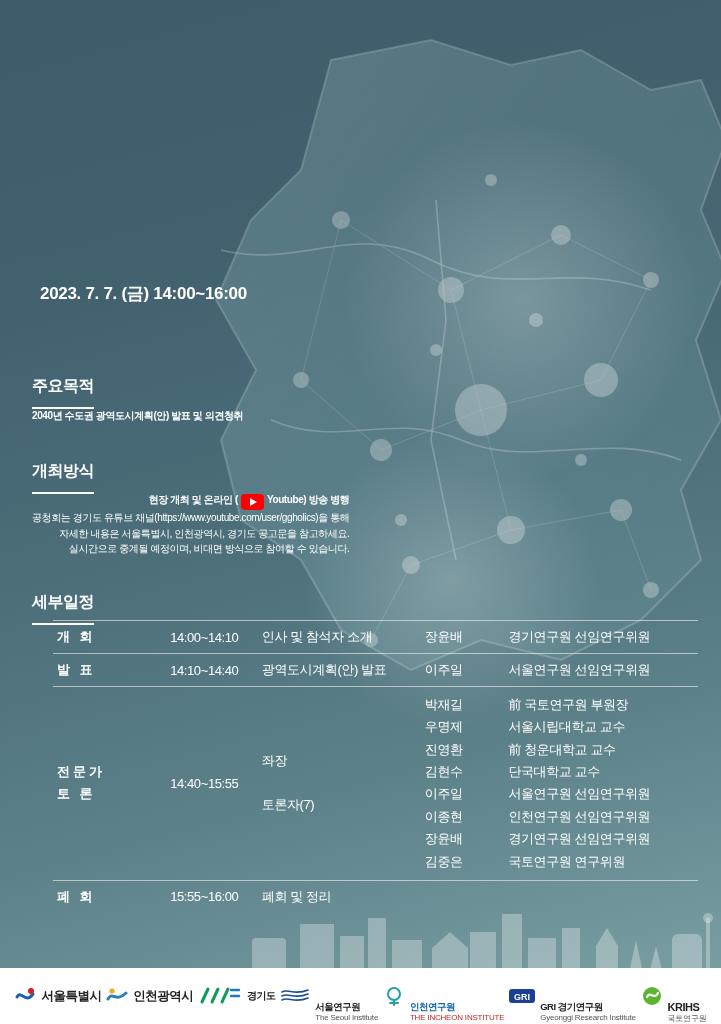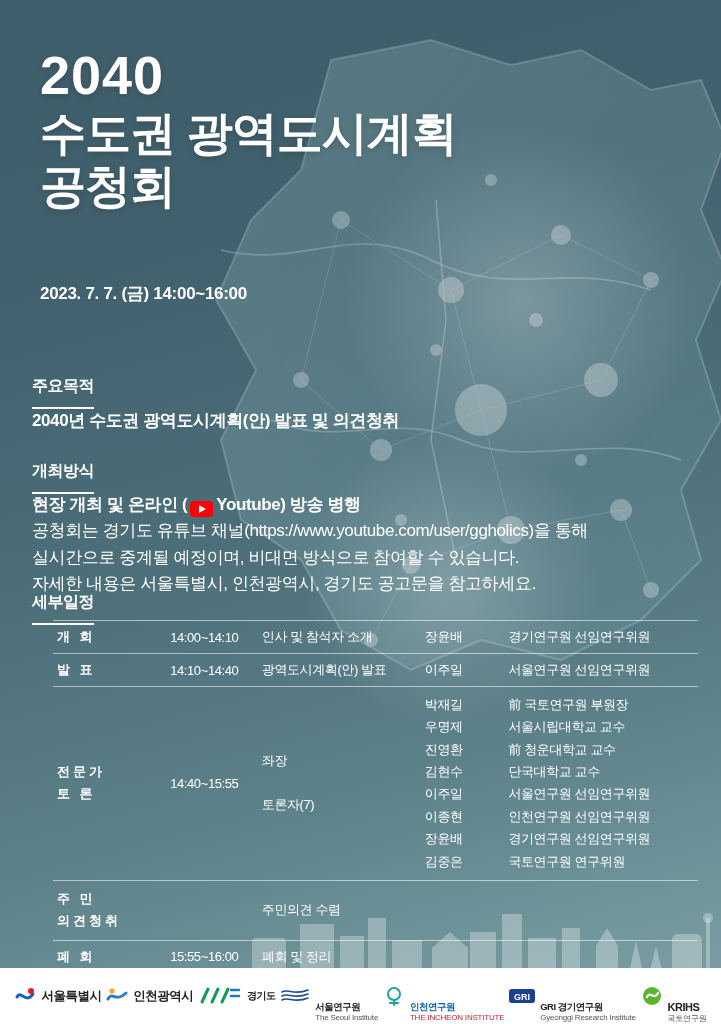--- a/index.html
+++ b/index.html
@@ -59,22 +59,22 @@
   
   .sec-head {
     position: absolute; z-index: 5;
     color: #ffffff; font-size: 16px; font-weight: bold;
     letter-spacing: -0.5px;
     padding-bottom: 10px;
     border-bottom: 2px solid #ffffff;
   }
   .sec-body {
     position: absolute; z-index: 5;
-    color: #ffffff; font-size: 17px; font-weight: bold;
-    letter-spacing: -0.4px; line-height: 1.55;
+    color: #ffffff; font-size: 10px; font-weight: bold;
+    letter-spacing: -0.4px; line-height: 1.55; text-align: right;
   }
   .sec-body .thin { font-weight: normal; }
 
   #h-purpose { top: 376px; left: 32px; }
   #b-purpose { top: 408px; left: 32px; }
 
   #h-method  { top: 461px; left: 32px; }
   #b-method  { top: 492px; left: 32px; }
   .yt-badge {
     display: inline-flex; align-items: center; justify-content: center;
@@ -182,42 +182,37 @@
       <circle cx="355" cy="300" r="7"></circle>
         <circle cx="220" cy="500" r="6"></circle>
       <circle cx="400" cy="440" r="6"></circle>
         <circle cx="310" cy="160" r="6"></circle>
     </g>
   </svg>
 
   <div class="glow" style="top:120px; right:20px; width:360px; height:360px;"></div>
   <div class="glow" style="top:430px; right:120px; width:300px; height:300px;"></div>
 
-  <div class="header">
-    <div class="title-line t1">2040</div>
-    <div class="title-line t2">수도권 광역도시계획</div>
-    <div class="title-line t3">공청회</div>
-  </div>
 
   <div class="datetime">2023. 7. 7. (금) 14:00~16:00</div>
 
 
   <div class="sec-head" id="h-purpose">주요목적</div>
   <div class="sec-body" id="b-purpose">2040년 수도권 광역도시계획(안) 발표 및 의견청취</div>
 
   <div class="sec-head" id="h-method">개최방식</div>
   <div class="sec-body" id="b-method">
     <div>
       <span>현장 개최 및 온라인 (</span><span class="yt-badge">
           <span class="tri"></span>
         </span><span>Youtube) 방송 병행</span>
     </div>
     <div class="thin">공청회는 경기도 유튜브 채널(https://www.youtube.com/user/ggholics)을 통해</div>
+    <div class="thin">자세한 내용은 서울특별시, 인천광역시, 경기도 공고문을 참고하세요.</div>
     <div class="thin">실시간으로 중계될 예정이며, 비대면 방식으로 참여할 수 있습니다.</div>
-    <div class="thin">자세한 내용은 서울특별시, 인천광역시, 경기도 공고문을 참고하세요.</div>
   </div>
 
   <div class="sec-head" id="h-schedule">세부일정</div>
 
   <table class="schedule">
     <tbody>
       <tr>
         <td class="col-item">개 회</td>
         <td class="col-time">14:00~14:10</td>
         <td class="col-desc">인사 및 참석자 소개</td>
@@ -259,30 +254,20 @@
           <div>서울시립대학교 교수</div>
           <div>前 청운대학교 교수</div>
           <div>단국대학교 교수</div>
           <div>서울연구원 선임연구위원</div>
           <div>인천연구원 선임연구위원</div>
           <div>경기연구원 선임연구위원</div>
           <div>국토연구원 연구위원</div>
         </td>
       </tr>
 
-      <tr>
-        <td class="col-item multi">
-          <div>주 민</div>
-          <div>의견청취</div>
-        </td>
-        <td class="col-time"></td>
-        <td class="col-desc">주민의견 수렴</td>
-        <td class="col-person"></td>
-        <td class="col-affil"></td>
-      </tr>
 
       <tr>
         <td class="col-item nb">폐 회</td>
         <td class="col-time nb">15:55~16:00</td>
         <td class="col-desc nb">폐회 및 정리</td>
         <td class="col-person nb"></td>
         <td class="col-affil nb"></td>
       </tr>
     </tbody>
   </table>

